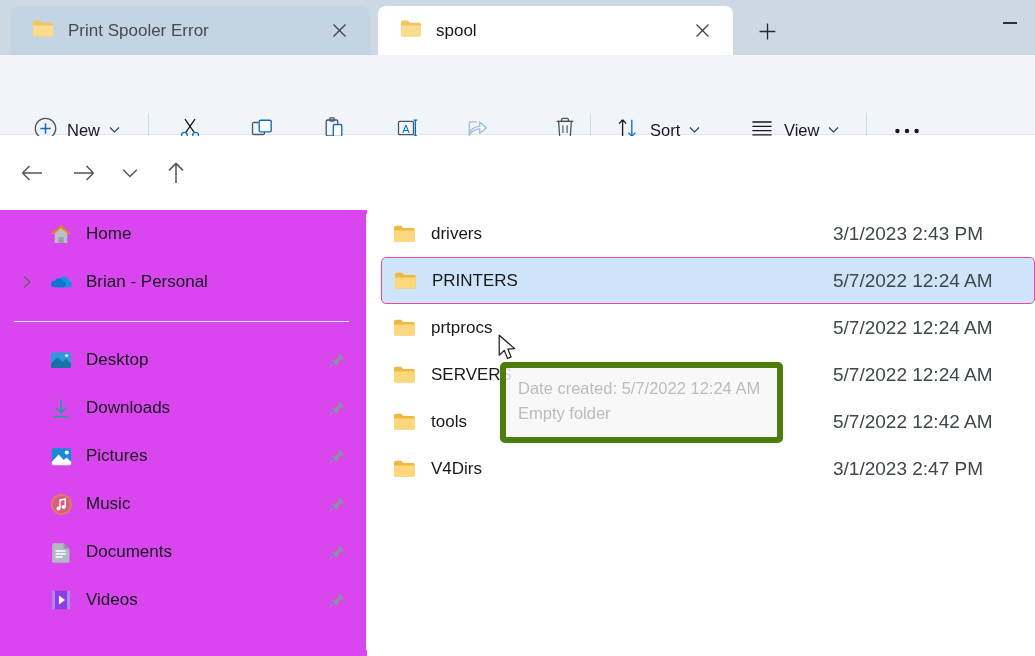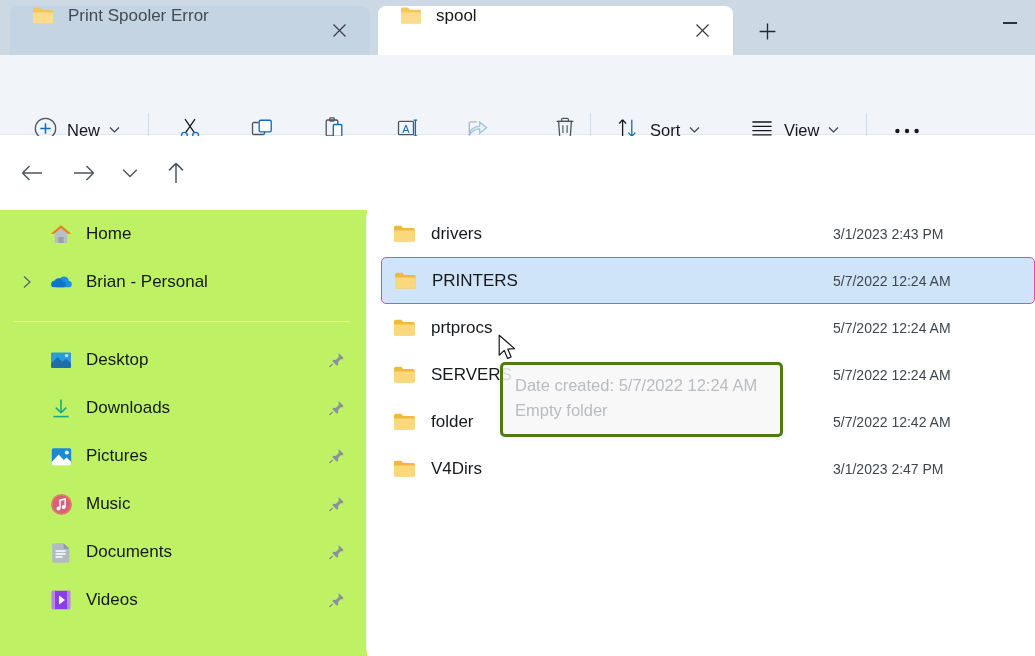--- a/index.html
+++ b/index.html
@@ -26,20 +26,21 @@
     left: 0; top: 0;
     width: 1035px; height: 55px;
     background: #ccd9e5;
   }
 
   .tab {
     position: absolute;
     top: 6px;
     height: 49px;
     display: flex;
+    align-items: center;
     border-radius: 8px 8px 0 0;
   }
   .tab-inactive {
     left: 10px;
     width: 360px;
     background: #c5d4e2;
   }
   .tab-active {
     left: 378px;
     width: 355px;
@@ -195,21 +196,21 @@
     font-size: 17px;
     color: #5b6168;
     white-space: nowrap;
   }
 
   
   .sidebar {
     position: absolute;
     left: 0; top: 210px;
     width: 367px; height: 446px;
-    background: #bef264;
+    background: #d946ef;
     overflow: hidden;
   }
   .side-item {
     position: relative;
     height: 48px;
     display: flex;
     align-items: center;
     margin: 0 8px;
     border-radius: 5px;
   }
@@ -309,34 +310,34 @@
   }
   .file-name {
     margin-left: 15px;
     font-size: 17px;
     color: #16191c;
     white-space: nowrap;
   }
   .file-date {
     position: absolute;
     left: 452px;
-    font-size: 14px;
+    font-size: 19px;
     color: #3f464d;
     white-space: nowrap;
   }
   .filerow.selected .file-date { left: 451px; }
 
   
   .tooltip {
     position: absolute;
     left: 500px; top: 362px;
     width: 283px;
     padding: 8px 12px 11px 12px;
     background: rgba(247,247,248,0.86);
-    border: 3px solid #4d7c0f;
+    border: 6px solid #4d7c0f;
     border-radius: 5px;
     box-shadow: 0 1px 5px rgba(0,0,0,0.06);
   }
   .tooltip-line {
     font-size: 16.5px;
     color: #b9bcc0;
     line-height: 25px;
     white-space: nowrap;
   }
 
@@ -765,21 +766,21 @@
       <span class="file-date">5/7/2022 12:24 AM</span>
     </div>
 
     <div class="filerow">
       <span class="file-icon">
         <svg width="23" height="19" viewBox="0 0 23 19">
           <path d="M1 3.4a1.6 1.6 0 0 1 1.6-1.6h5.6l2 2.1h10A1.6 1.6 0 0 1 21.8 5.5V16a1.6 1.6 0 0 1-1.6 1.6H2.6A1.6 1.6 0 0 1 1 16z" fill="#f0b840"></path>
           <path d="M1 6.5h20.8V16a1.6 1.6 0 0 1-1.6 1.6H2.6A1.6 1.6 0 0 1 1 16z" fill="#fcd87c"></path>
         </svg>
       </span>
-      <span class="file-name">folder</span>
+      <span class="file-name">tools</span>
       <span class="file-date">5/7/2022 12:42 AM</span>
     </div>
 
     <div class="filerow">
       <span class="file-icon">
         <svg width="23" height="19" viewBox="0 0 23 19">
           <path d="M1 3.4a1.6 1.6 0 0 1 1.6-1.6h5.6l2 2.1h10A1.6 1.6 0 0 1 21.8 5.5V16a1.6 1.6 0 0 1-1.6 1.6H2.6A1.6 1.6 0 0 1 1 16z" fill="#f0b840"></path>
           <path d="M1 6.5h20.8V16a1.6 1.6 0 0 1-1.6 1.6H2.6A1.6 1.6 0 0 1 1 16z" fill="#fcd87c"></path>
         </svg>
       </span>

